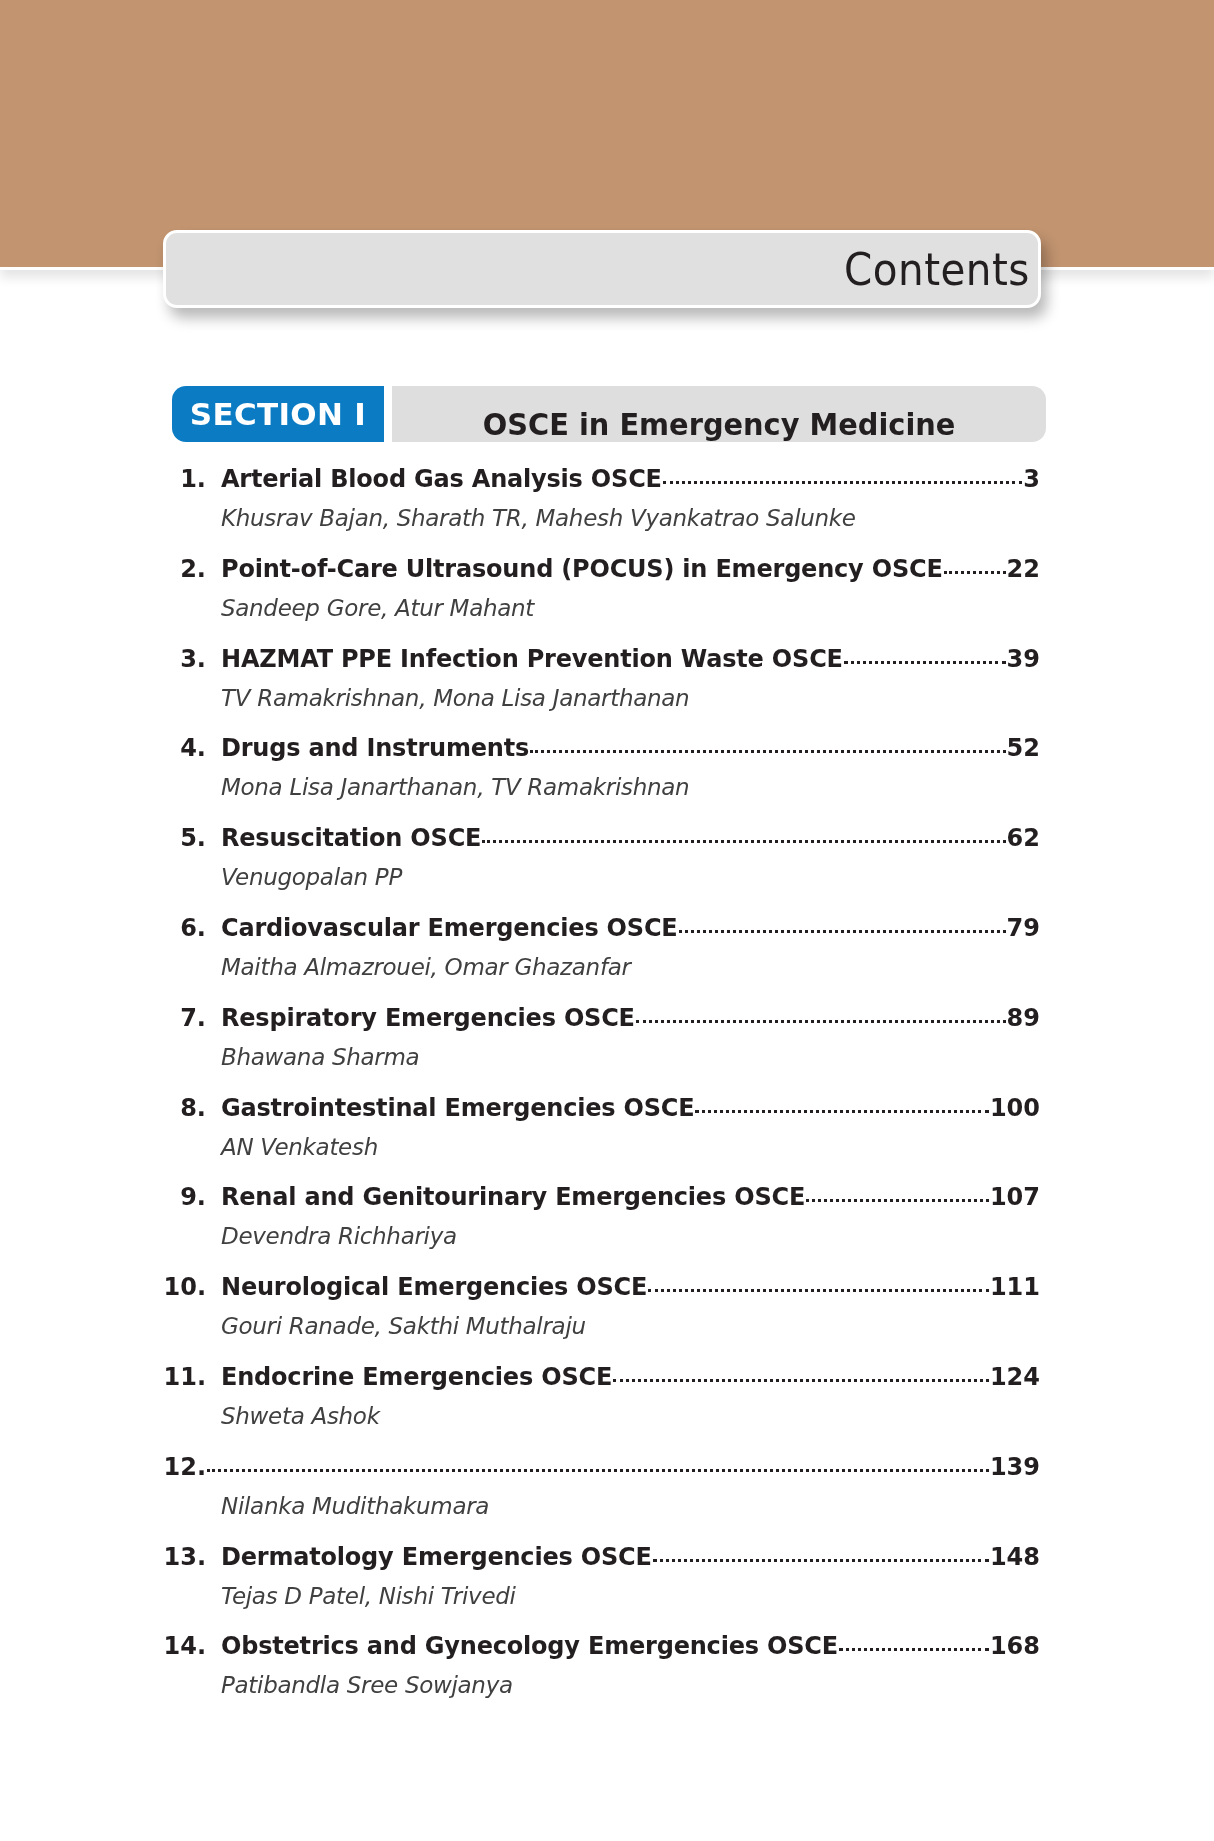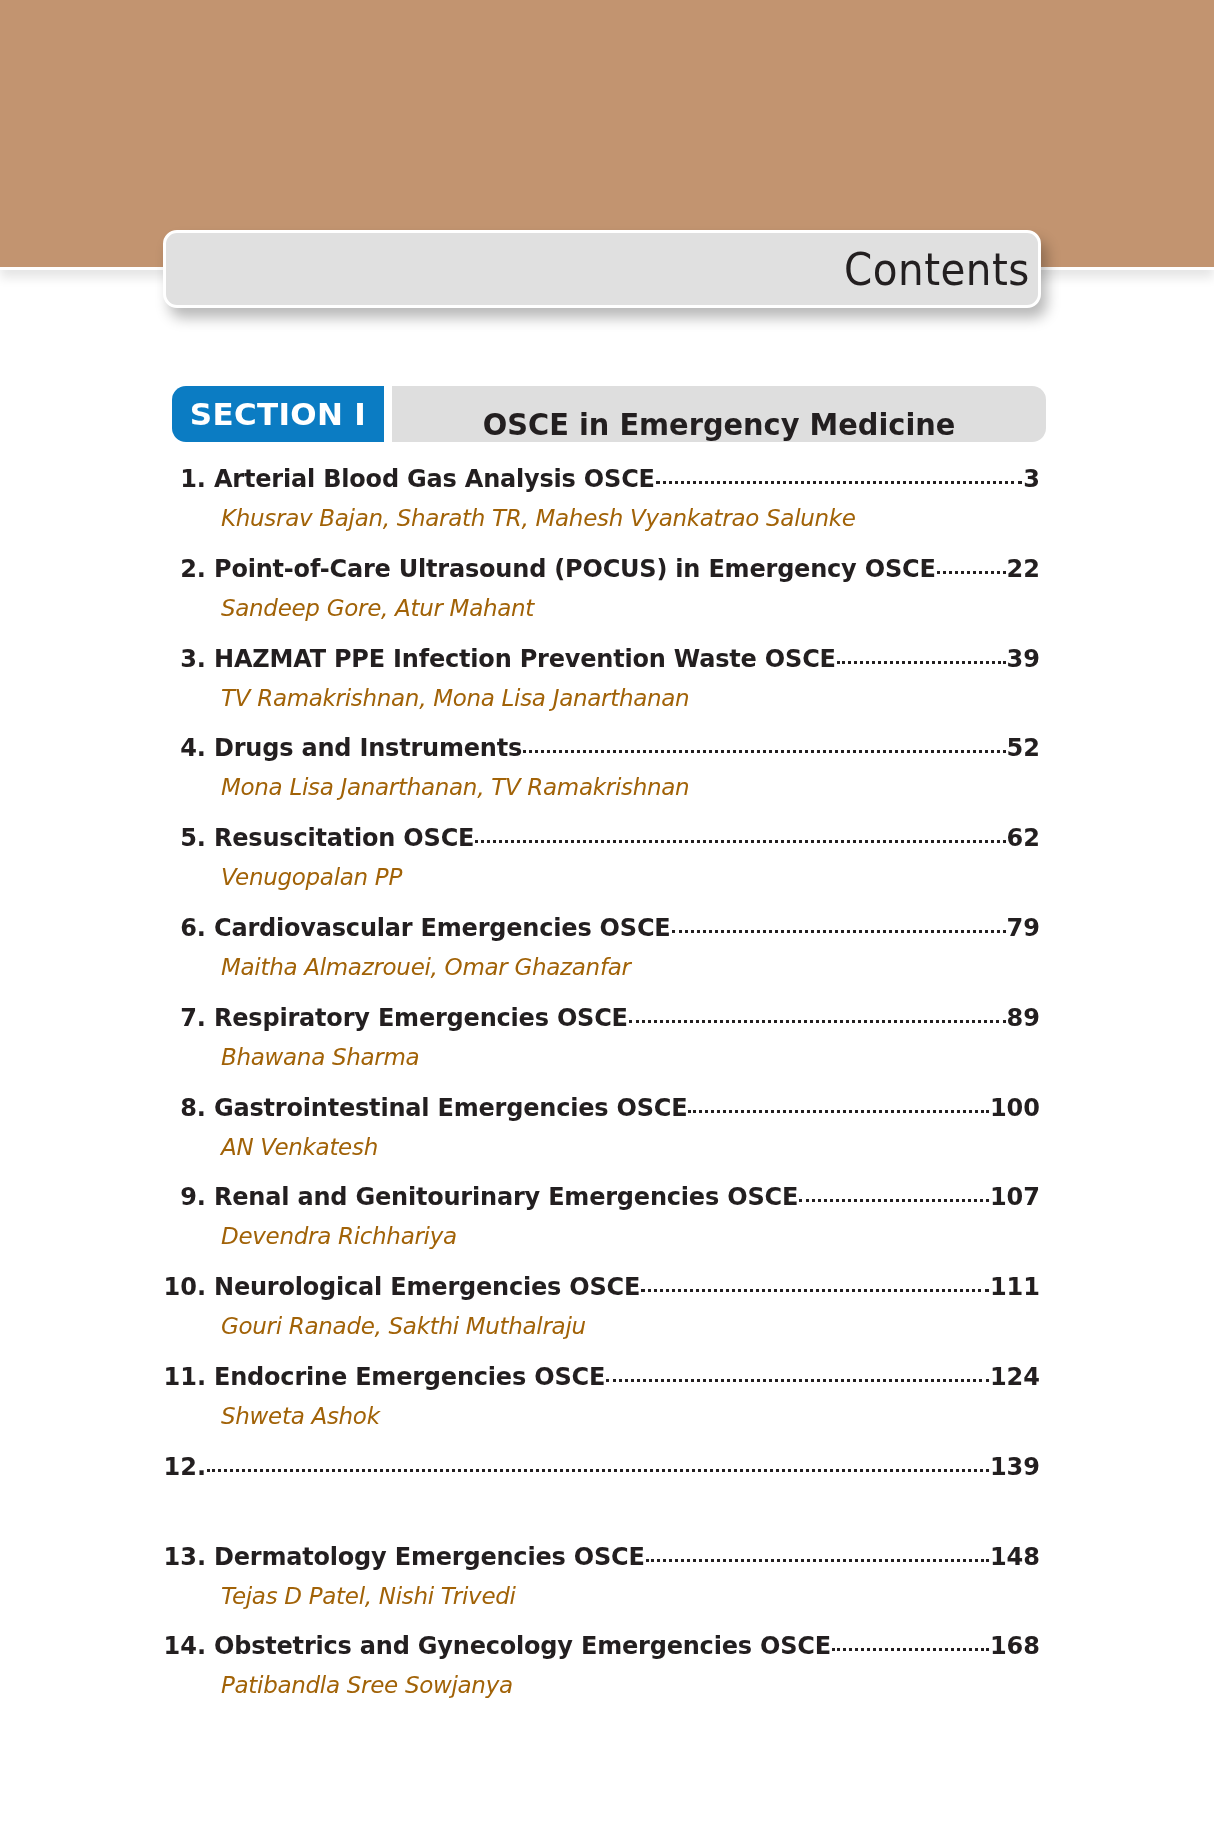--- a/index.html
+++ b/index.html
@@ -44,29 +44,29 @@
   }
   .toc {
     position: absolute; left: 160px; top: 465px; width: 880px;
   }
   .entry { height: 89.8px; position: relative; }
   .entry-line {
     display: flex; align-items: baseline; height: 38px;
     font-weight: bold; font-size: 24px; white-space: nowrap;
   }
   .entry-num { width: 46px; text-align: right; flex: none; }
-  .entry-title { margin-left: 8px; flex: none; letter-spacing: -0.2px; text-align: center; }
+  .entry-title { margin-left: 15px; flex: none; letter-spacing: -0.2px; text-align: center; }
   .entry-dots {
     flex: 1 1 auto; overflow: hidden; margin: 0 1px;
     border-bottom: 3px dotted #231f20; height: 0; position: relative; top: -3px;
     align-self: auto;
   }
   .entry-page { flex: none; text-align: right; }
   .entry-authors {
-    margin-left: 61px; font-style: italic; font-size: 23px; color: #a16207;
+    margin-left: 61px; font-style: italic; font-size: 23px; color: #404040;
     white-space: nowrap; letter-spacing: -0.3px; margin-top: 2px;
   }
 </style>
 </head>
 <body>
 
 <div class="band"></div>
 
 <div class="contents-box">
   <span class="contents-title">Contents</span>
@@ -178,20 +178,21 @@
         <span class="entry-page">124</span>
       </div>
       <div class="entry-authors">Shweta Ashok</div>
     </div>
     <div class="entry">
       <div class="entry-line">
         <span class="entry-num">12.</span>
         <span class="entry-dots"></span>
         <span class="entry-page">139</span>
       </div>
+      <div class="entry-authors">Nilanka Mudithakumara</div>
     </div>
     <div class="entry">
       <div class="entry-line">
         <span class="entry-num">13.</span>
         <span class="entry-title">Dermatology Emergencies OSCE</span>
         <span class="entry-dots"></span>
         <span class="entry-page">148</span>
       </div>
       <div class="entry-authors">Tejas D Patel, Nishi Trivedi</div>
     </div>

